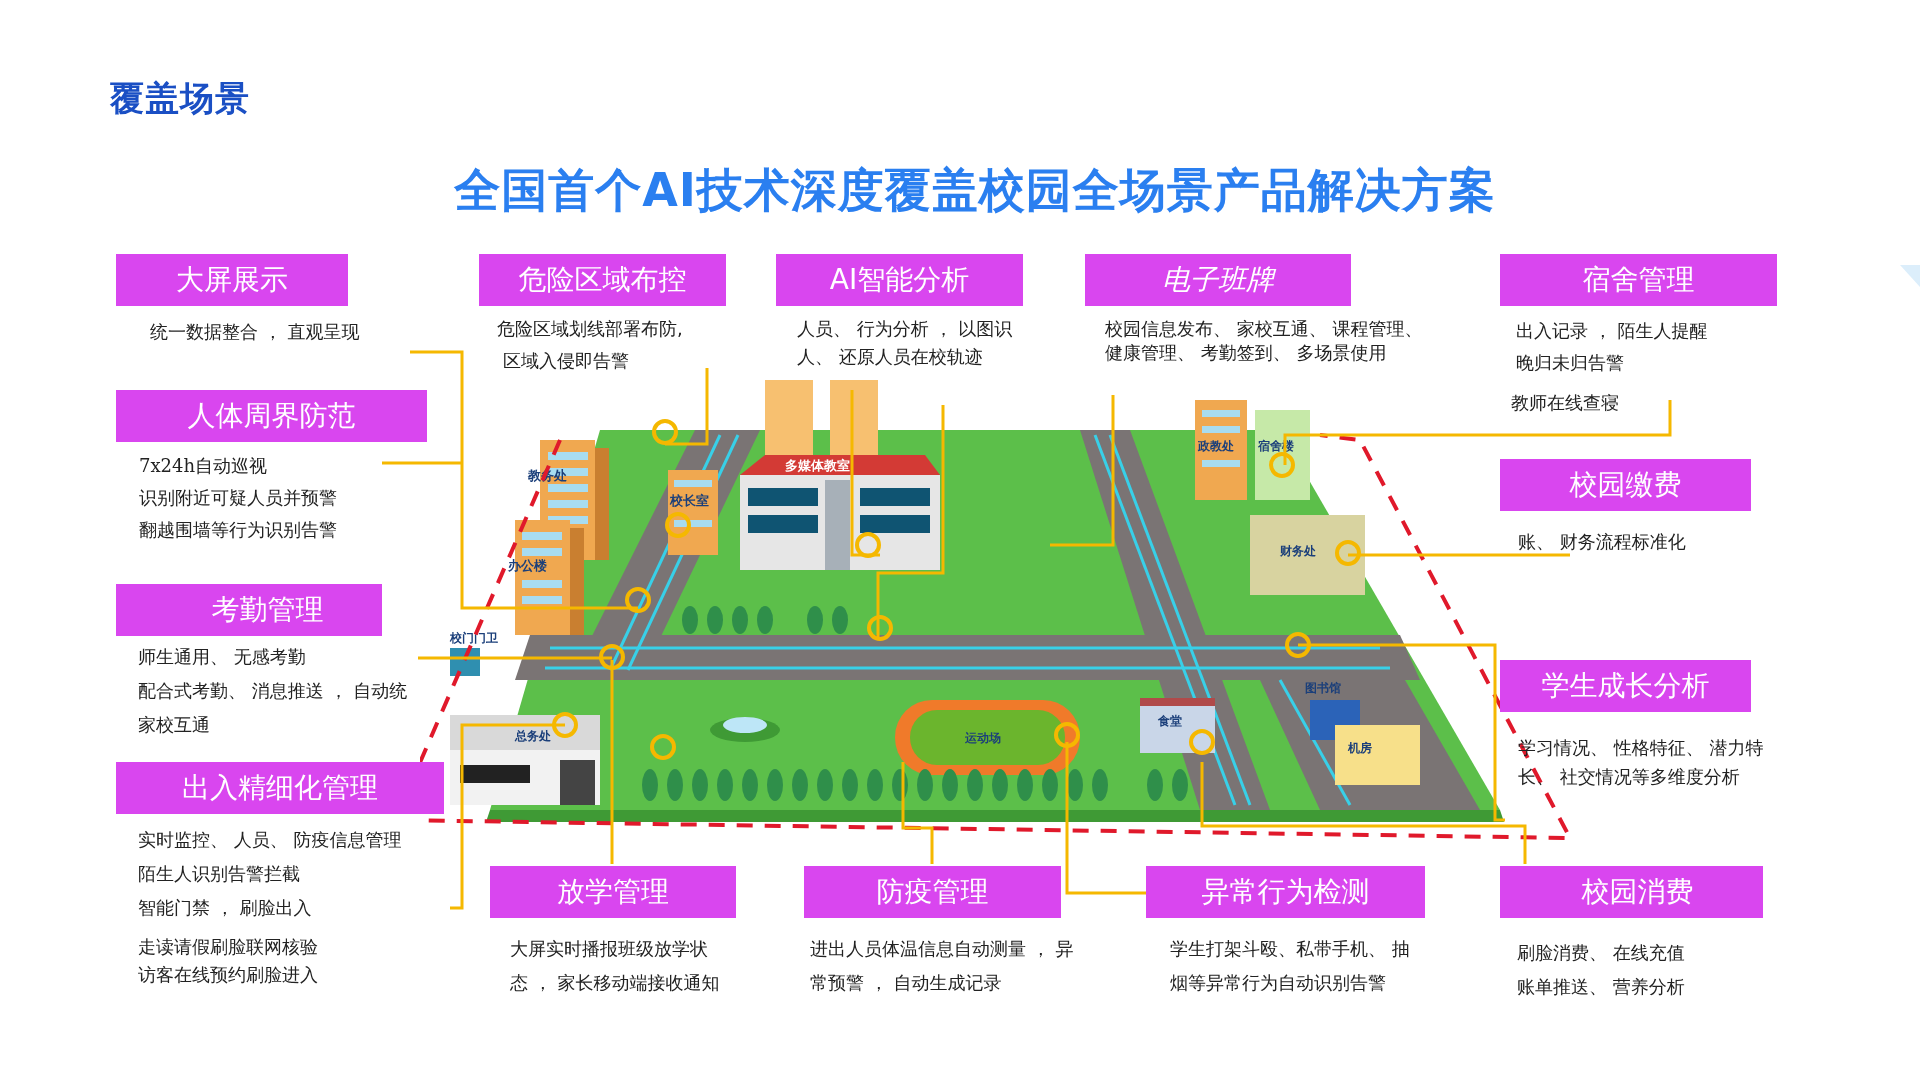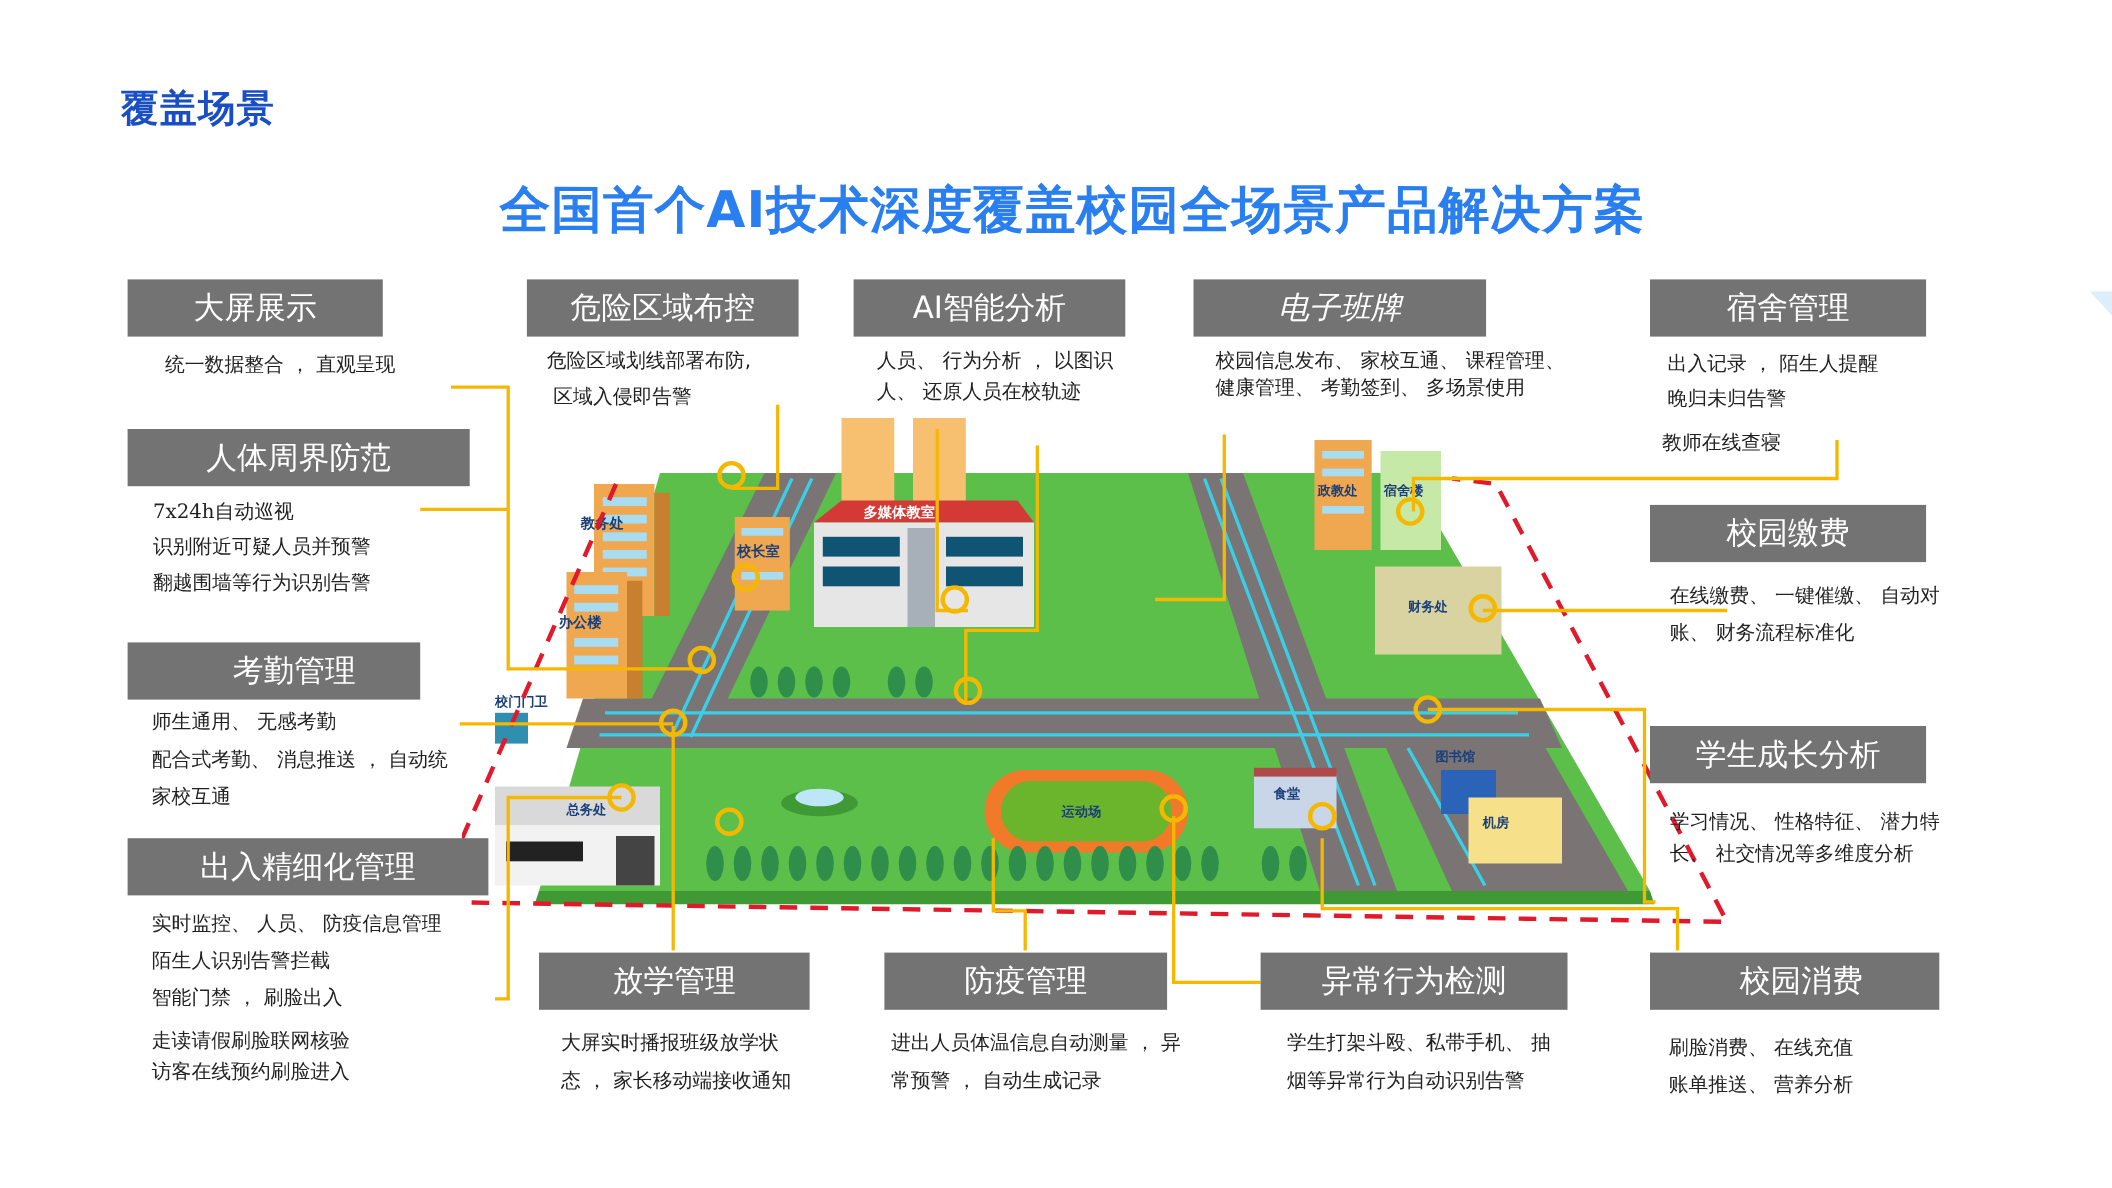--- a/index.html
+++ b/index.html
@@ -1,21 +1,21 @@
 <!DOCTYPE html>
 <html><head>
 <meta charset="utf-8">
 <style>
   html,body{margin:0;padding:0;}
   body{width:1920px;height:1080px;position:relative;overflow:hidden;background:#ffffff;
        font-family:"DejaVu Sans","Liberation Sans",sans-serif;color:#222;}
   .abs{position:absolute;}
   .section-title{left:110px;top:76px;font-size:34px;font-weight:bold;color:#1a4fc4;letter-spacing:1px;}
   .main-title{left:420px;top:160px;width:1110px;text-align:center;font-size:46px;font-weight:bold;color:#2a7ff0;letter-spacing:1px;}
-  .label-box{background:#737373;color:#fff;height:52px;display:flex;align-items:center;justify-content:center;
+  .label-box{background:#d946ef;color:#fff;height:52px;display:flex;align-items:center;justify-content:center;
        font-size:28px;letter-spacing:0px;}
   .desc{font-size:18px;line-height:32px;color:#222;white-space:nowrap;}
   .corner-deco{right:0;top:265px;width:0;height:0;border-top:22px solid #dceefb;border-left:20px solid transparent;}
   #campus{left:420px;top:380px;width:1180px;height:480px;}
 </style>
 </head>
 <body>
 
 <div class="abs section-title">覆盖场景</div>
 <div class="abs main-title">全国首个AI技术深度覆盖校园全场景产品解决方案</div>
@@ -226,21 +226,21 @@
   <div>人员、 行为分析 ， 以图识</div>
   <div>人、 还原人员在校轨迹</div>
 </div>
 
 <div class="abs label-box" style="left:1085px;top:254px;width:266px;font-style:italic;">电子班牌</div>
 <div class="abs desc" style="left:1105px;top:317px;line-height:24px;">
   <div>校园信息发布、 家校互通、 课程管理、</div>
   <div>健康管理、 考勤签到、 多场景使用</div>
 </div>
 
-<div class="abs label-box" style="left:1500px;top:254px;width:251px;">宿舍管理</div>
+<div class="abs label-box" style="left:1500px;top:254px;width:277px;">宿舍管理</div>
 <div class="abs desc" style="left:1516px;top:315px;">
   <div>出入记录 ， 陌生人提醒</div>
   <div>晚归未归告警</div>
   <div style="margin-left:-5px;margin-top:8px;">教师在线查寝</div>
 </div>
 
 <div class="abs label-box" style="left:116px;top:390px;width:311px;">人体周界防范</div>
 <div class="abs desc" style="left:139px;top:450px;">
   <div style="font-family:'DejaVu Serif',serif;">7x24h自动巡视</div>
   <div>识别附近可疑人员并预警</div>
@@ -258,21 +258,20 @@
 <div class="abs desc" style="left:138px;top:823px;line-height:34px;">
   <div>实时监控、 人员、 防疫信息管理</div>
   <div>陌生人识别告警拦截</div>
   <div>智能门禁 ， 刷脸出入</div>
   <div style="margin-top:8px;line-height:28px;">走读请假刷脸联网核验</div>
   <div style="line-height:28px;">访客在线预约刷脸进入</div>
 </div>
 
 <div class="abs label-box" style="left:1500px;top:459px;width:251px;">校园缴费</div>
 <div class="abs desc" style="left:1518px;top:525px;line-height:34px;">
-  <div>在线缴费、 一键催缴、 自动对</div>
   <div>账、 财务流程标准化</div>
 </div>
 
 <div class="abs label-box" style="left:1500px;top:660px;width:251px;">学生成长分析</div>
 <div class="abs desc" style="left:1518px;top:733px;line-height:29px;">
   <div>学习情况、 性格特征、 潜力特</div>
   <div>长、 社交情况等多维度分析</div>
 </div>
 
 <div class="abs label-box" style="left:490px;top:866px;width:246px;">放学管理</div>

